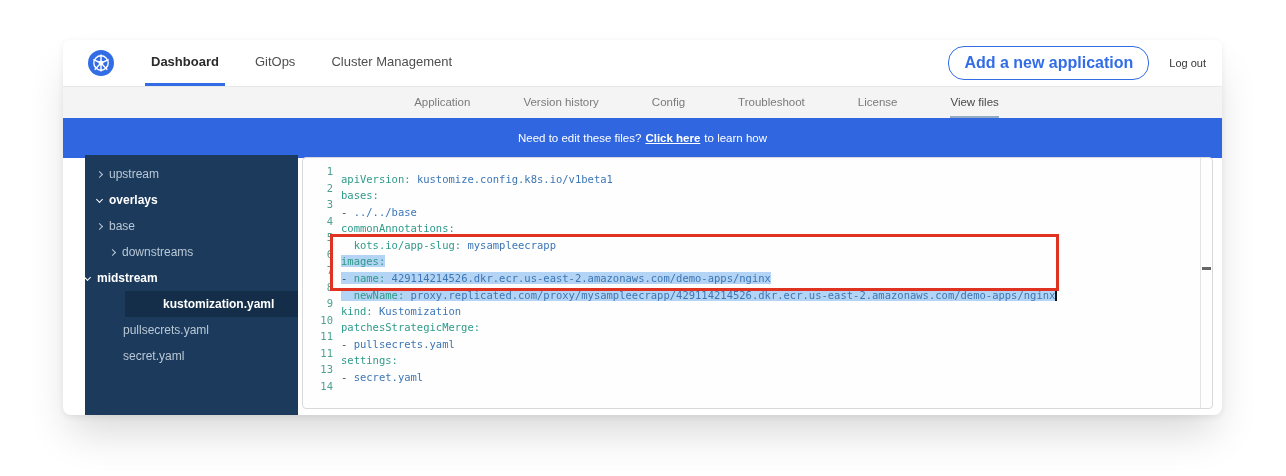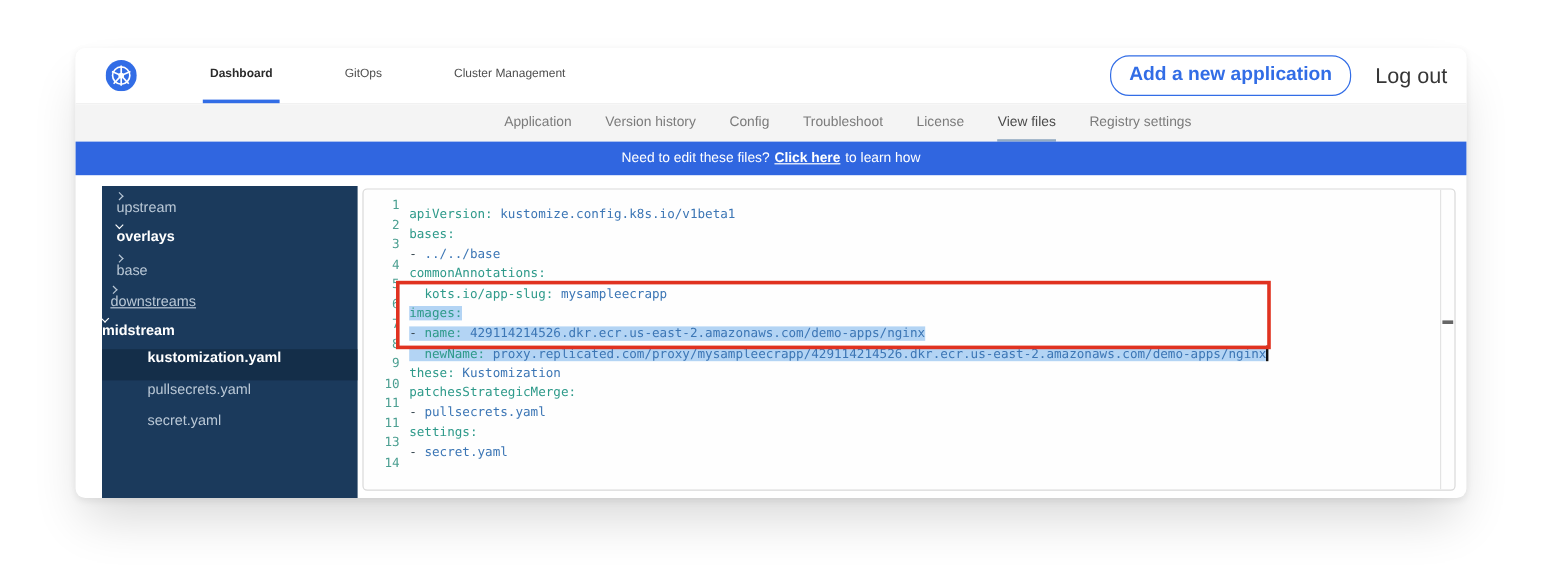--- a/index.html
+++ b/index.html
@@ -9,49 +9,49 @@
   .card { position:absolute; left:63px; top:40px; width:1159px; height:375px;
           background:#fff; border-radius:8px;
           box-shadow:0 2px 6px rgba(0,0,0,.07), 0 24px 40px -8px rgba(0,0,0,.16); }
 
   
   .topbar { position:absolute; left:0; top:0; right:0; height:47px;
             border-bottom:1px solid #e8e8e8; display:flex; align-items:stretch;
             padding:0 16px 0 25px; border-radius:8px 8px 0 0; background:#fff; }
   .logo { width:26px; height:26px; align-self:center; margin-right:31px; flex:none; }
   .topnav { display:flex; align-items:stretch; gap:24px; }
-  .nav-item { display:flex; align-items:center; font-size:10px; color:#4f4f4f;
+  .nav-item { display:flex; align-items:center; font-size:13px; color:#4f4f4f;
               font-weight:500; padding:0 6px; border-bottom:3px solid transparent;
-              cursor:pointer;margin-left:24px; }
+              cursor:pointer; }
   .nav-item.active { color:#2b2b2b; font-weight:700; border-bottom-color:var(--accent-blue,#326de6); }
   .top-right { margin-left:auto; display:flex; align-items:center; gap:20px; }
   .add-btn { border:1px solid var(--accent-blue,#326de6); color:var(--accent-blue,#326de6);
              background:#fff; border-radius:16px; font-size:16px; font-weight:700;
              padding:7px 15px; font-family:inherit; cursor:pointer; white-space:nowrap; }
-  .logout { font-size:18px; color:#363636; cursor:pointer; }
+  .logout { font-size:11px; color:#363636; cursor:pointer; }
 
   
   .subnav { position:absolute; left:0; top:47px; right:0; height:31px; background:#f4f4f4;
-            display:flex; align-items:stretch; justify-content:center; gap:28px;
+            display:flex; align-items:stretch; justify-content:center; gap:53px;
             padding-left:128px; }
   .subtab { display:flex; align-items:center; font-size:11.5px; color:#7b7b7b;
             border-bottom:2px solid transparent; cursor:pointer; white-space:nowrap; }
   .subtab.active { color:#4a4a4a; border-bottom-color:#93abc2; }
 
   
-  .banner { position:absolute; left:0; top:78px; right:0; height:28px;
+  .banner { position:absolute; left:0; top:78px; right:0; height:40px;
             background:var(--banner-blue,#3066e0); color:#fff; font-size:11.5px;
             display:flex; align-items:center; justify-content:center; gap:4px; }
   .banner a { color:#fff; font-weight:700; text-decoration:underline; cursor:pointer; }
 
   
   .tree { position:absolute; left:22px; top:115px; width:213px; bottom:0;
           background:var(--sidebar-navy,#1b3a5c); padding-top:6px; overflow:hidden; }
-  .tree-item { height:26px; display:flex; font-size:12px;
-               color:#bac8d6; cursor:pointer;flex-direction:column; }
+  .tree-item { height:26px; display:flex; align-items:center; font-size:12px;
+               color:#bac8d6; cursor:pointer; }
   .tree-item.bold { color:#fff; font-weight:700; }
   .tree-item.selected { background:#142e49; color:#fff; font-weight:700; }
   .chev { width:5px; height:5px; border-right:1.5px solid currentColor;
           border-bottom:1.5px solid currentColor; margin-right:7px; flex:none; }
   .chev.right { transform:rotate(-45deg); }
   .chev.down  { transform:rotate(45deg); margin-top:-2px; }
 
   
   .editor { position:absolute; left:239px; top:117px; width:911px; height:252px;
             border:1px solid #d9d9d9; border-radius:4px; background:#fefefe;
@@ -103,21 +103,20 @@
     </div>
   </div>
 
   <div class="subnav" id="subnav-tabs">
       <div class="subtab">Application</div>
       <div class="subtab">Version history</div>
       <div class="subtab">Config</div>
       <div class="subtab">Troubleshoot</div>
       <div class="subtab">License</div>
       <div class="subtab active">View files</div>
-      <div class="subtab">Registry settings</div>
     </div>
 
   <div class="banner">
     <span>Need to edit these files?</span>
     <a>Click here</a>
     <span>to learn how</span>
   </div>
 
   <div class="tree" id="file-tree">
       <div class="tree-item" style="padding-left: 12px;">
@@ -125,29 +124,29 @@
         <span>upstream</span>
       </div>
       <div class="tree-item bold" style="padding-left: 12px;">
         <span class="chev down"></span>
         <span>overlays</span>
       </div>
       <div class="tree-item" style="padding-left: 12px;">
         <span class="chev right"></span>
         <span>base</span>
       </div>
-      <div class="tree-item" style="padding-left: 7px; text-decoration: underline;">
+      <div class="tree-item" style="padding-left: 25px;">
         <span class="chev right"></span>
         <span>downstreams</span>
       </div>
       <div class="tree-item bold" style="">
         <span class="chev down"></span>
         <span>midstream</span>
       </div>
-      <div class="tree-item bold selected" style="padding-left: 38px;">
+      <div class="tree-item bold selected" style="padding-left: 38px; margin-left: 40px;">
         <span>kustomization.yaml</span>
       </div>
       <div class="tree-item" style="padding-left: 38px;">
         <span>pullsecrets.yaml</span>
       </div>
       <div class="tree-item" style="padding-left: 38px;">
         <span>secret.yaml</span>
       </div>
     </div>
 
@@ -155,21 +154,21 @@
     <div class="scroll-sep"></div>
     <div class="scroll-dash"></div>
   <div class="code-row"><span class="ln">1</span><span class="code-text"><span><span class="tk-key">apiVersion:</span><span class="tk-plain"> </span><span class="tk-val">kustomize.config.k8s.io/v1beta1</span></span></span></div>
       <div class="code-row"><span class="ln">2</span><span class="code-text"><span><span class="tk-key">bases:</span></span></span></div>
       <div class="code-row"><span class="ln">3</span><span class="code-text"><span><span class="tk-plain">- </span><span class="tk-val">../../base</span></span></span></div>
       <div class="code-row"><span class="ln">4</span><span class="code-text"><span><span class="tk-key">commonAnnotations:</span></span></span></div>
       <div class="code-row"><span class="ln">5</span><span class="code-text"><span><span class="tk-plain">  </span><span class="tk-key">kots.io/app-slug:</span><span class="tk-plain"> </span><span class="tk-val">mysampleecrapp</span></span></span></div>
       <div class="code-row"><span class="ln">6</span><span class="code-text"><span class="sel"><span class="tk-key">images:</span></span></span></div>
       <div class="code-row"><span class="ln">7</span><span class="code-text"><span class="sel"><span class="tk-plain">- </span><span class="tk-key">name:</span><span class="tk-plain"> </span><span class="tk-val">429114214526.dkr.ecr.us-east-2.amazonaws.com/demo-apps/nginx</span></span></span></div>
       <div class="code-row"><span class="ln">8</span><span class="code-text"><span class="sel"><span class="tk-plain">  </span><span class="tk-key">newName:</span><span class="tk-plain"> </span><span class="tk-val">proxy.replicated.com/proxy/mysampleecrapp/429114214526.dkr.ecr.us-east-2.amazonaws.com/demo-apps/nginx</span></span><span class="cursor"></span></span></div>
-      <div class="code-row"><span class="ln">9</span><span class="code-text"><span><span class="tk-key">these:</span><span class="tk-plain"> </span><span class="tk-val">Kustomization</span></span></span></div>
+      <div class="code-row"><span class="ln">9</span><span class="code-text"><span><span class="tk-key">kind:</span><span class="tk-plain"> </span><span class="tk-val">Kustomization</span></span></span></div>
       <div class="code-row"><span class="ln">10</span><span class="code-text"><span><span class="tk-key">patchesStrategicMerge:</span></span></span></div>
       <div class="code-row"><span class="ln">11</span><span class="code-text"><span><span class="tk-plain">- </span><span class="tk-val">pullsecrets.yaml</span></span></span></div>
       <div class="code-row"><span class="ln">11</span><span class="code-text"><span><span class="tk-key">settings:</span></span></span></div>
       <div class="code-row"><span class="ln">13</span><span class="code-text"><span><span class="tk-plain">- </span><span class="tk-val">secret.yaml</span></span></span></div>
       <div class="code-row"><span class="ln">14</span><span class="code-text"><span></span></span></div>
     </div>
 
   <div class="anno-box"></div>
 </div>
 

